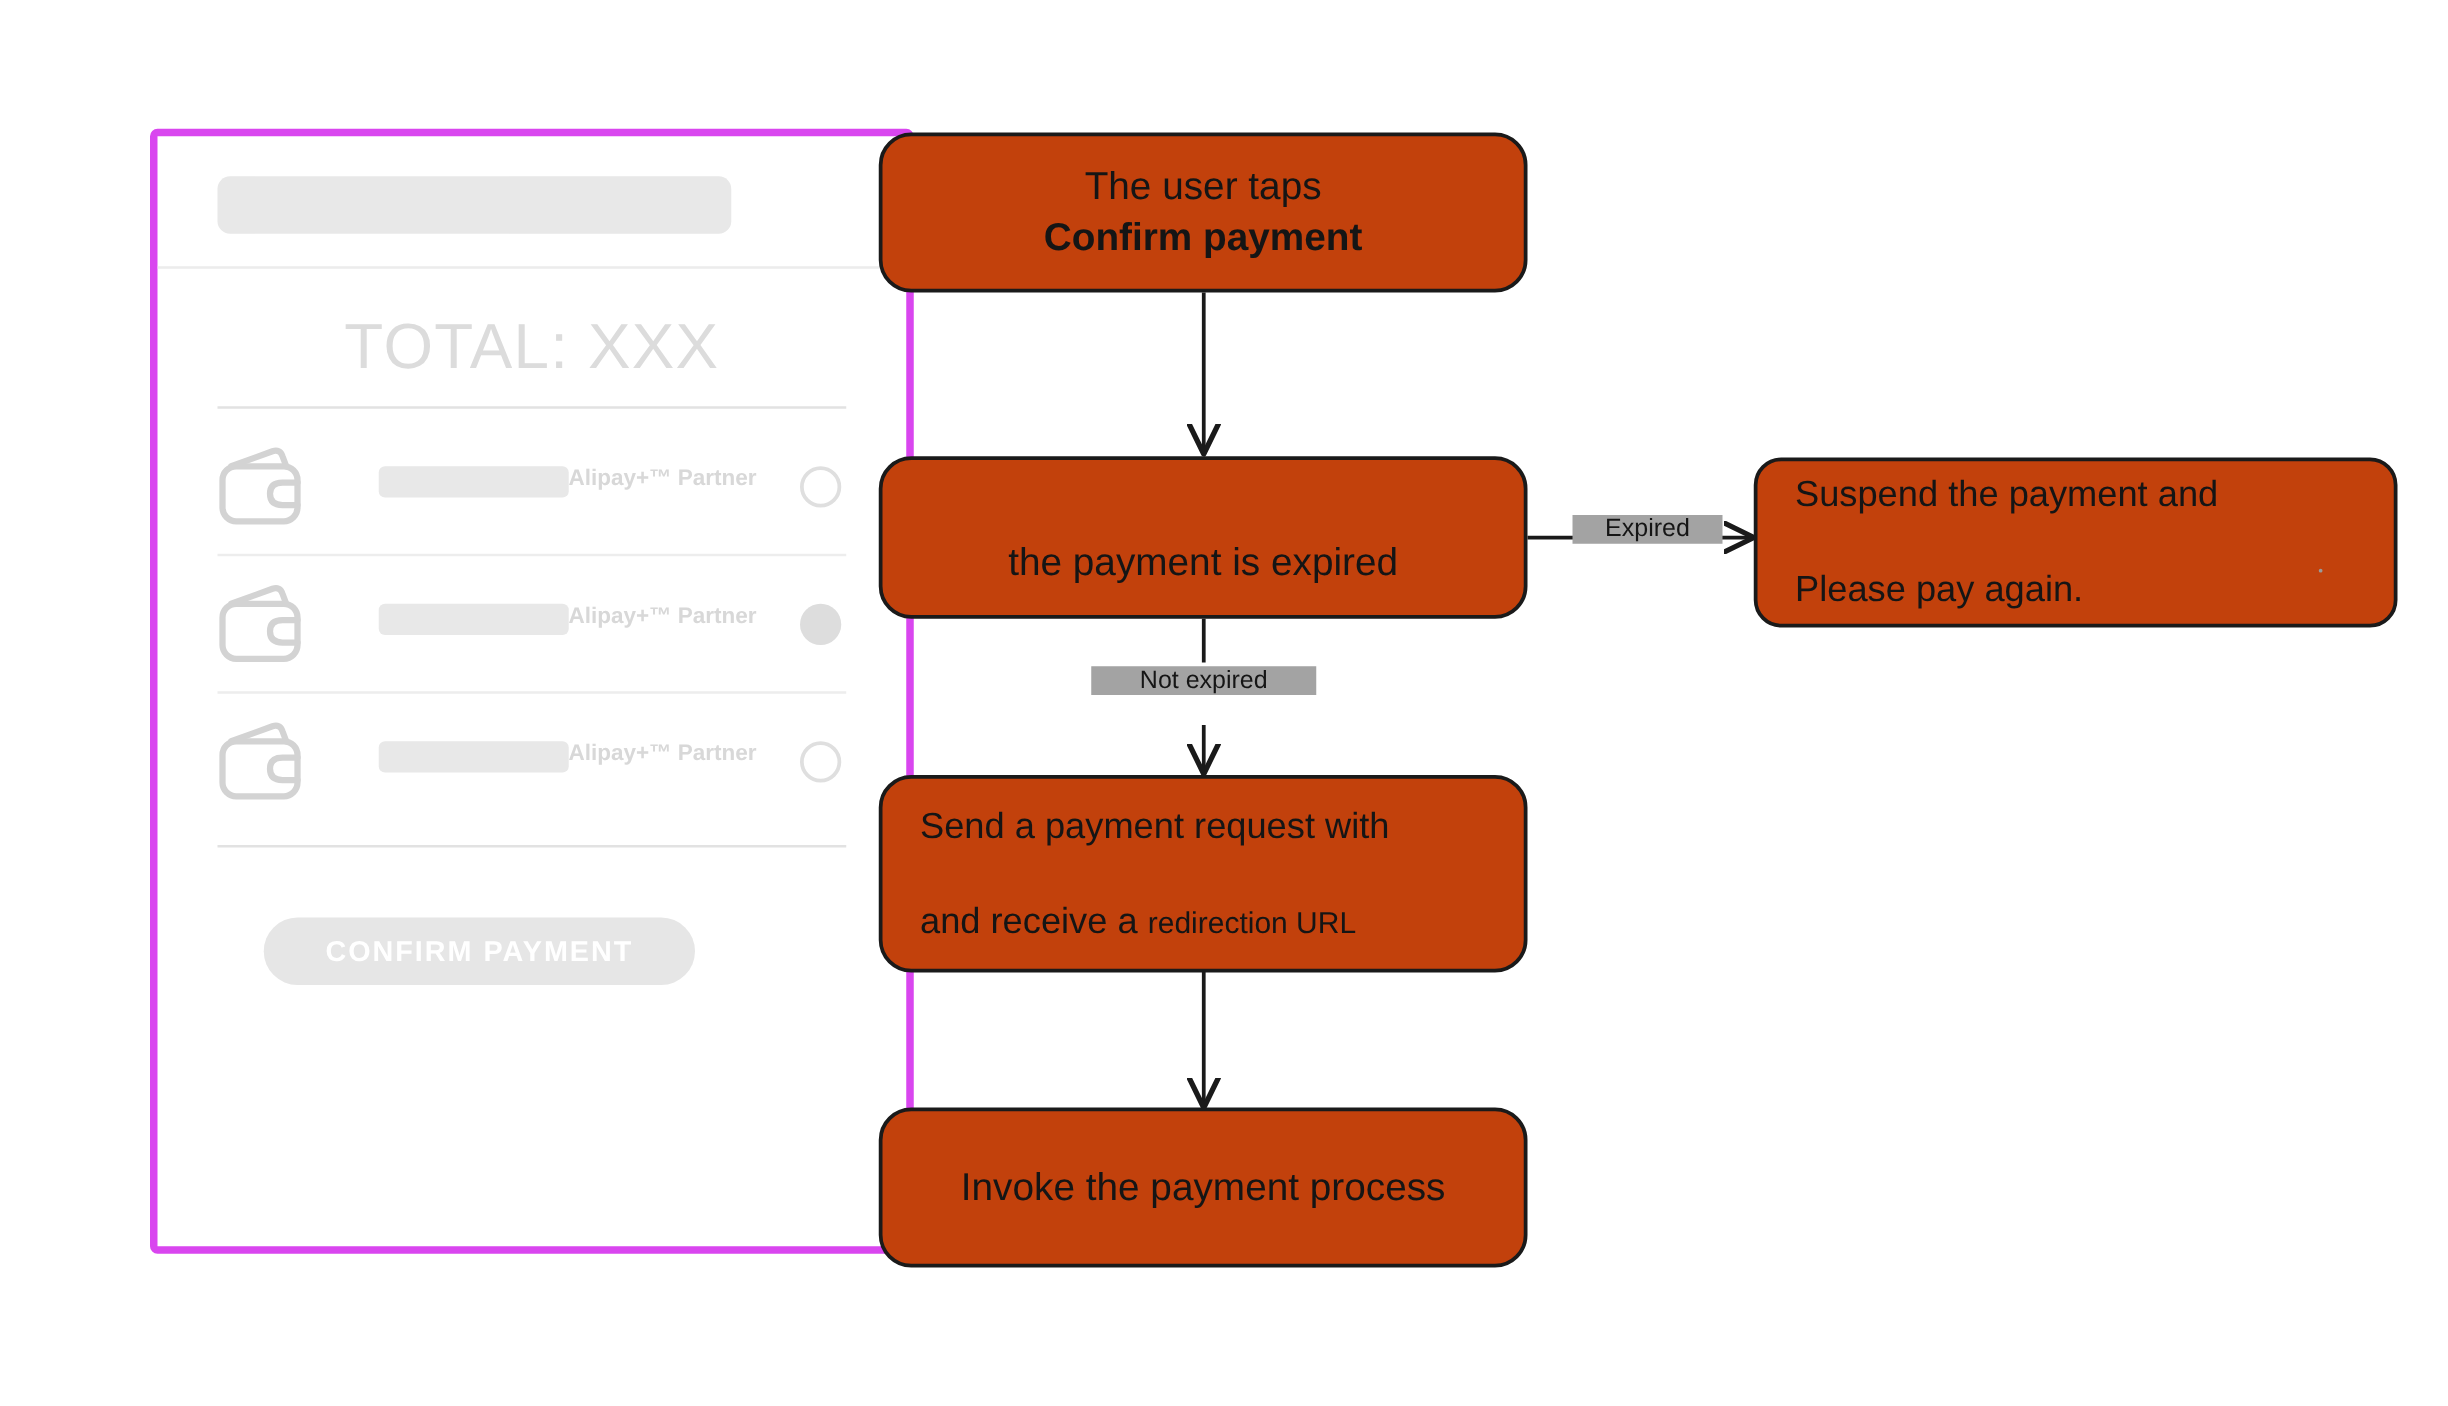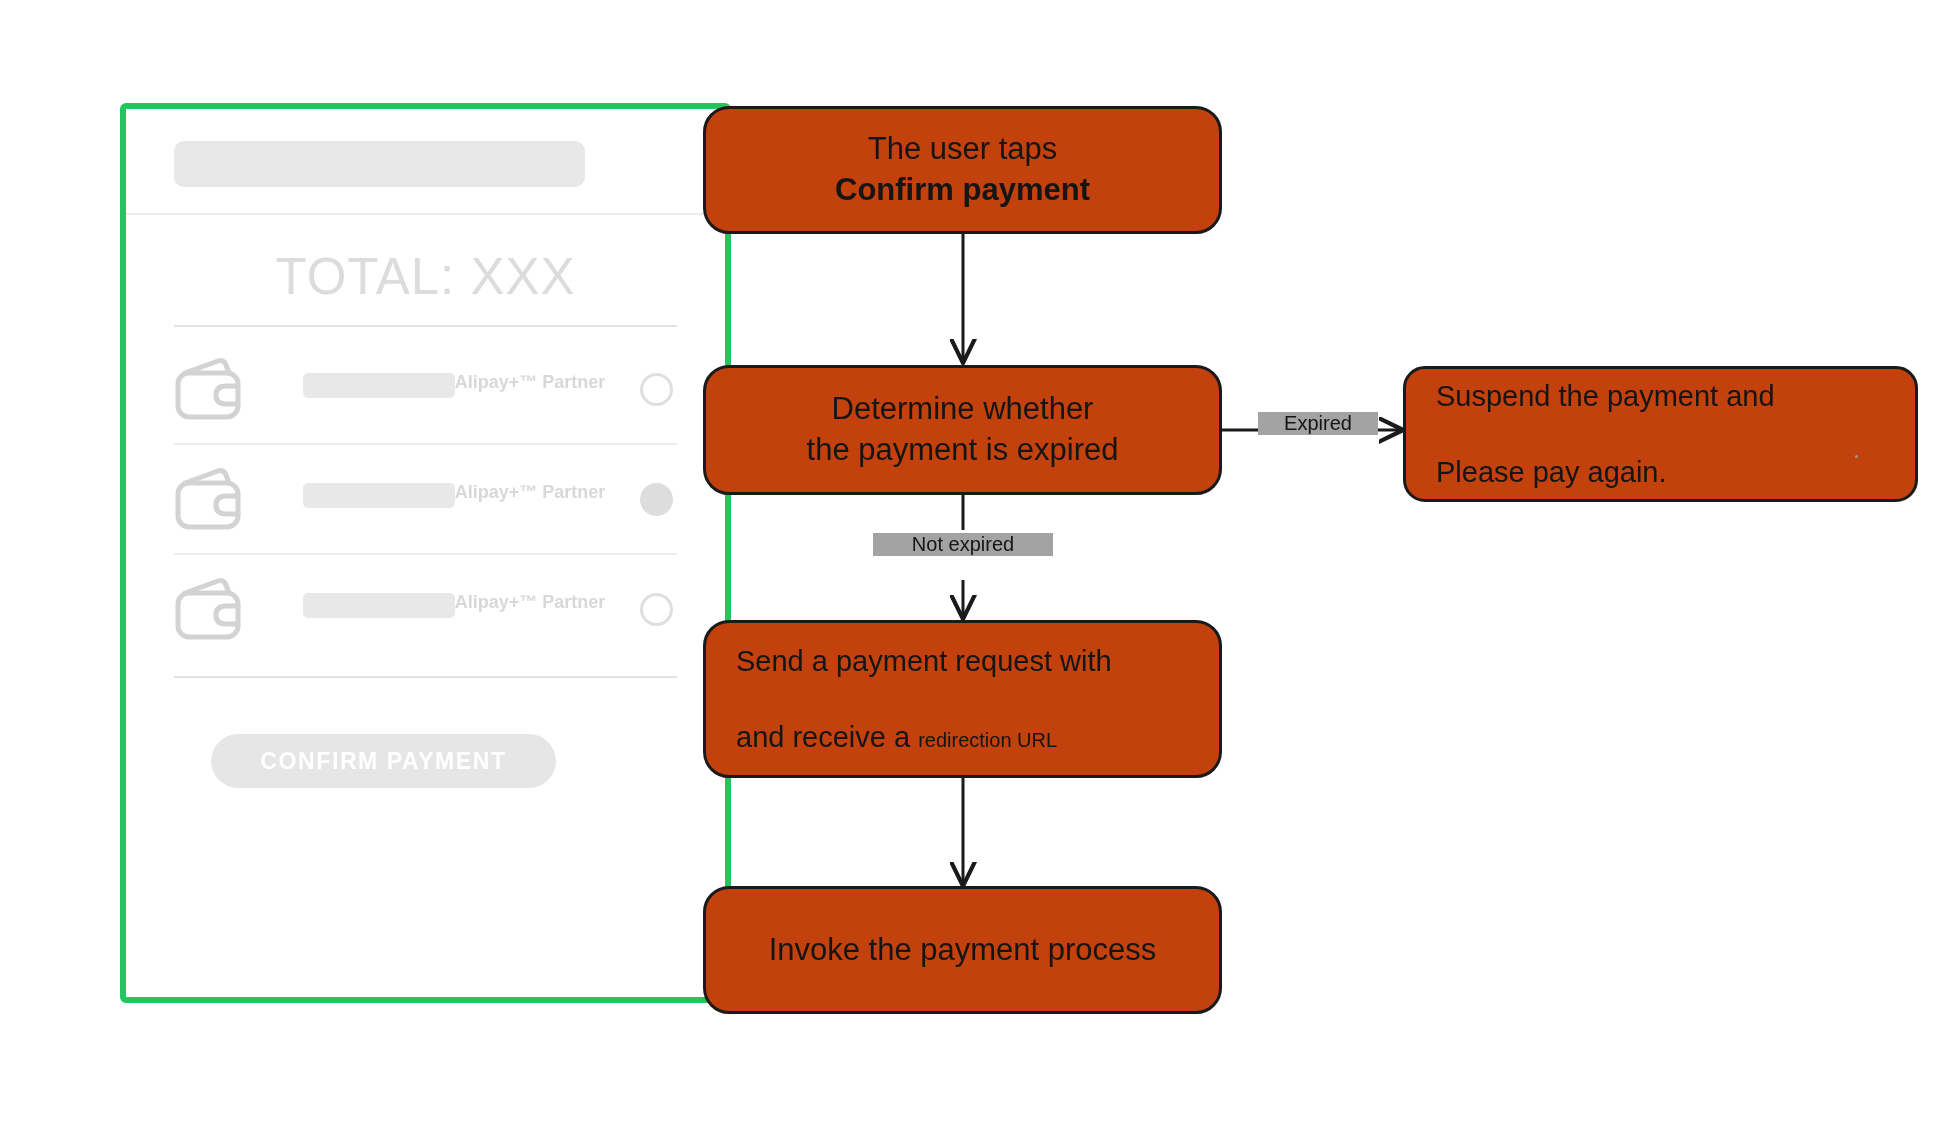--- a/index.html
+++ b/index.html
@@ -17,21 +17,21 @@
     color: #141414;
   }
 
   
   #phone-mockup {
     position: absolute;
     left: 120px;
     top: 103px;
     width: 611px;
     height: 900px;
-    border: 6px solid #22c55e;
+    border: 6px solid #d946ef;
     border-radius: 6px;
     background: #ffffff;
     box-sizing: border-box;
   }
 
   #phone-screen {
     position: absolute;
     inset: 0;
     overflow: hidden;
     border-radius: 36px;
@@ -188,21 +188,21 @@
     text-align: left;
     padding-left: 30px;
   }
 
   .bold-line {
     font-weight: bold;
     display: block;
   }
 
   .small-inline {
-    font-size: 20px;
+    font-size: 24px;
   }
 
   .edge-label {
     position: absolute;
     font-size: 20px;
     color: #151515;
     background: #a3a3a3;
     white-space: nowrap;
     text-align: center;
   }
@@ -305,21 +305,21 @@
 
 <div class="node" style="left:703px; top:106px; width:519px; height:128px;">
   <span class="node-inner">
     <span>The user taps</span>
     <span class="bold-line">Confirm payment</span>
   </span>
 </div>
 
 <div class="node" style="left:703px; top:365px; width:519px; height:130px;">
   <span class="node-inner">
-    <span>Determine whether</span><br>
+    <br>
     <span>the payment is expired</span>
   </span>
 </div>
 
 <div class="node left-align" style="left:1403px; top:366px; width:515px; height:136px; border-radius:22px; font-size:29px;">
   <span class="node-inner">
     <span>Suspend the payment and</span><br>
     <br>
     <span>Please pay again.</span>
   </span>

